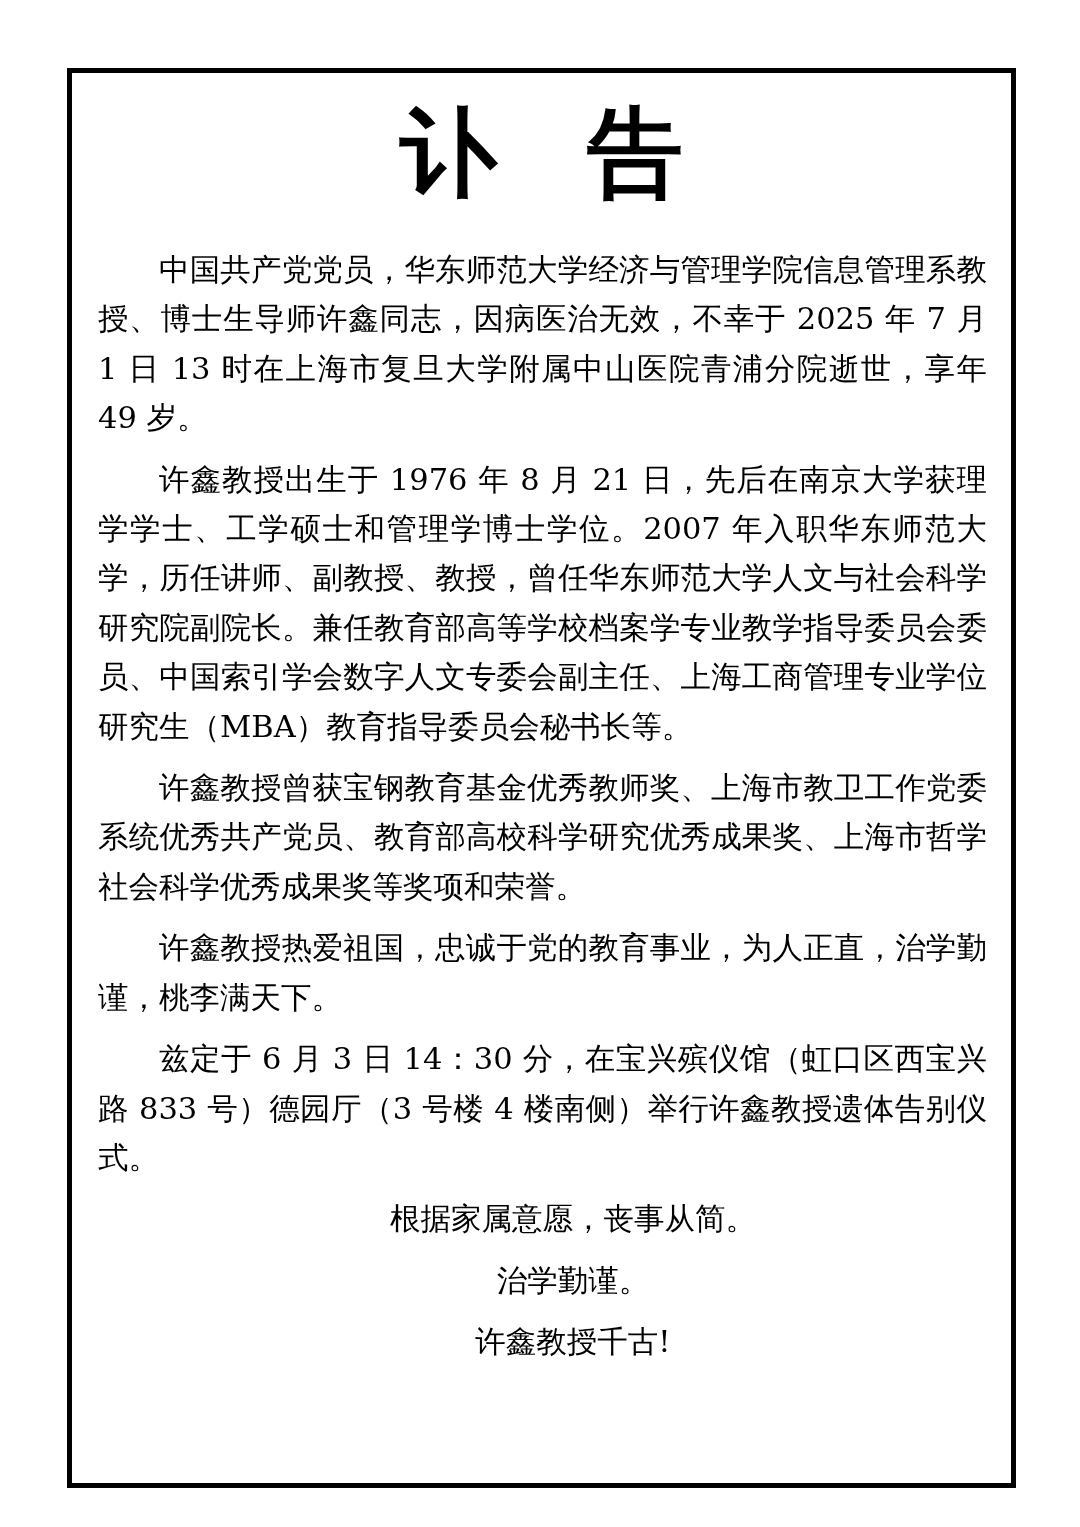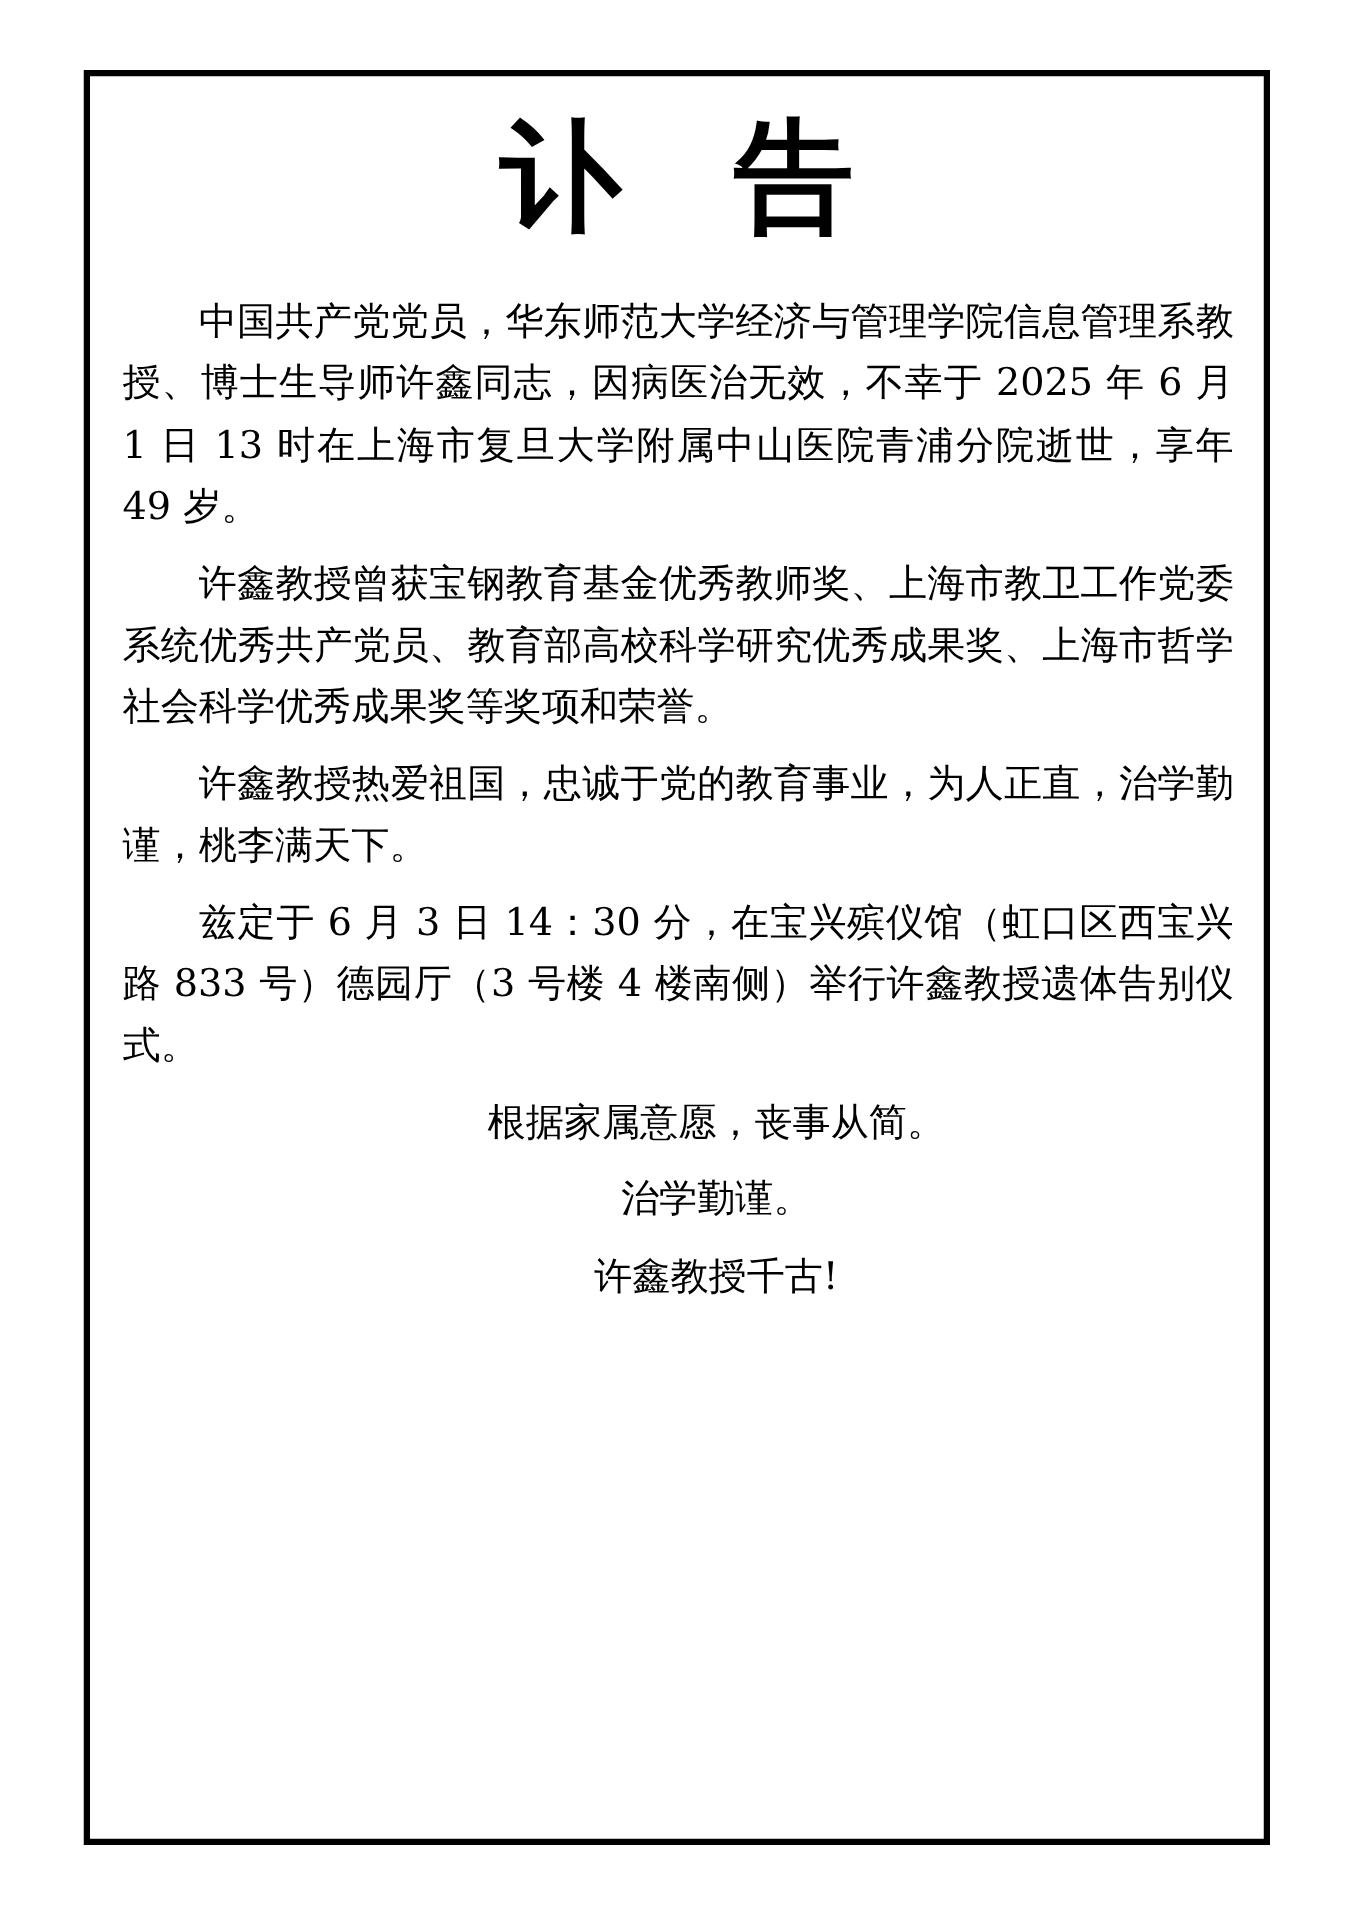--- a/index.html
+++ b/index.html
@@ -14,20 +14,21 @@
     color: #000000;
     -webkit-font-smoothing: antialiased;
   }
 
   .page {
     position: relative;
     width: 1080px;
     height: 1225px;
     background: #ffffff;
     box-sizing: border-box;
+    margin-top: 12px;
   }
 
   
   .notice-frame {
     position: absolute;
     left: 67px;
     top: 56px;
     width: 949px;
     height: 1420px;
     border: 5px solid #000000;
@@ -99,22 +100,23 @@
 <body>
 
 <div class="page">
 
   <div class="notice-frame">
     <div class="notice-inner">
 
       <h1 class="notice-title">讣 告</h1>
 
       <div class="body-block">
-        <p class="para">中国共产党党员，华东师范大学经济与管理学院信息管理系教授、博士生导师许鑫同志，因病医治无效，不幸于 2025 年 6 月 1 日 13 时在上海市复旦大学附属中山医院青浦分院逝世，享年 49 岁。</p>
+        <p class="para">中国共产党党员，华东师范大学经济与管理学院信息管理系教授、博士生导师许鑫同志，因病医治无效，不幸于 2025 年 7 月 1 日 13 时在上海市复旦大学附属中山医院青浦分院逝世，享年 49 岁。</p>
 
+        <p class="para">许鑫教授出生于 1976 年 8 月 21 日，先后在南京大学获理学学士、工学硕士和管理学博士学位。2007 年入职华东师范大学，历任讲师、副教授、教授，曾任华东师范大学人文与社会科学研究院副院长。兼任教育部高等学校档案学专业教学指导委员会委员、中国索引学会数字人文专委会副主任、上海工商管理专业学位研究生（MBA）教育指导委员会秘书长等。</p>
 
         <p class="para">许鑫教授曾获宝钢教育基金优秀教师奖、上海市教卫工作党委系统优秀共产党员、教育部高校科学研究优秀成果奖、上海市哲学社会科学优秀成果奖等奖项和荣誉。</p>
 
         <p class="para">许鑫教授热爱祖国，忠诚于党的教育事业，为人正直，治学勤谨，桃李满天下。</p>
 
         <p class="para">兹定于 6 月 3 日 14：30 分，在宝兴殡仪馆（虹口区西宝兴路 833 号）德园厅（3 号楼 4 楼南侧）举行许鑫教授遗体告别仪式。</p>
 
         <p class="para short">根据家属意愿，丧事从简。</p>
 
         <p class="para short">治学勤谨。</p>

